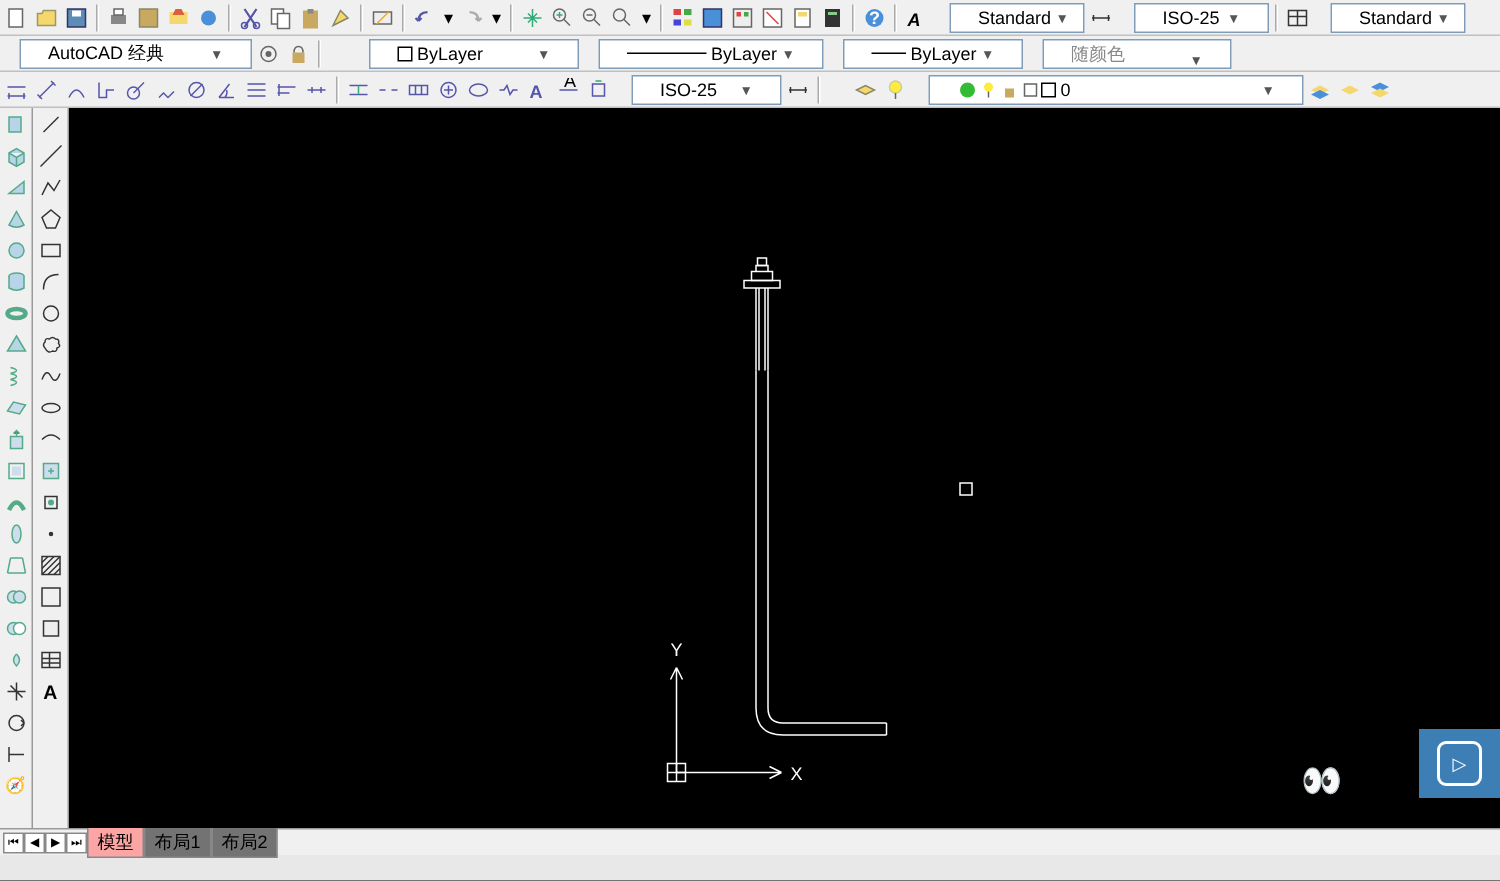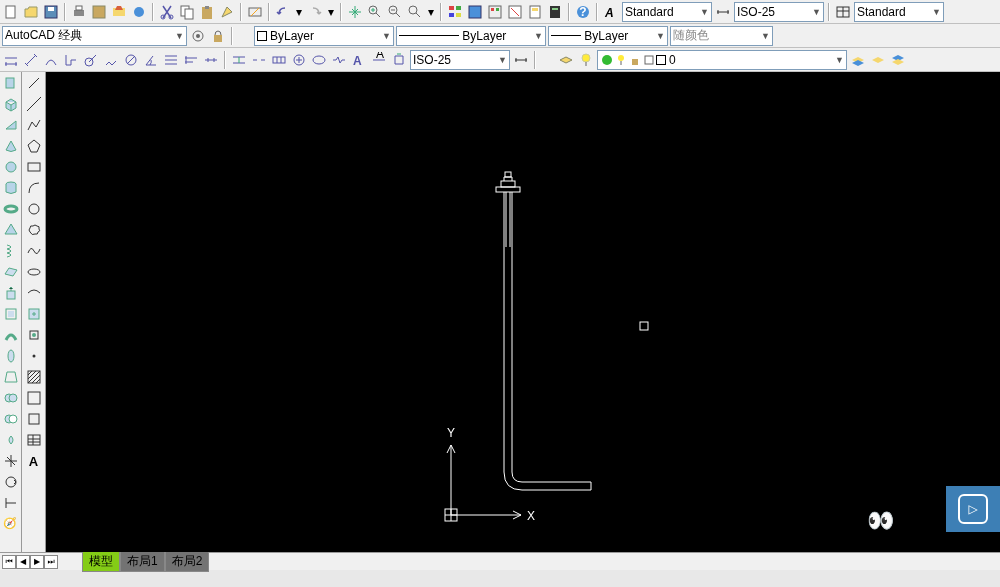--- a/index.html
+++ b/index.html
@@ -1,28 +1,28 @@
 <!DOCTYPE html>
 <html><head>
 <meta charset="utf-8">
 <style>
 * { margin: 0; padding: 0; box-sizing: border-box; font-family: "Microsoft YaHei", Arial, sans-serif; font-size: 12px; }
 body { width: 1000px; height: 587px; background: #e8e8e8; overflow: hidden; position: relative; }
 .toolbar-row { display: flex; align-items: center; background: #f0f0f0; border-bottom: 1px solid #c0c0c0; padding: 2px; gap: 2px; height: 24px; }
 .tb-btn { width: 18px; height: 18px; display: flex; align-items: center; justify-content: center; cursor: pointer; border: 1px solid transparent; }
 .tb-sep { width: 2px; height: 18px; border-left: 1px solid #aaa; border-right: 1px solid #fff; margin: 0 2px; }
-.dropdown { height: 20px; background: #fff; border: 1px solid #7f9db9; display: flex; align-items: center; padding: 0 2px; font-size: 12px; }
+.dropdown { height: 20px; background: #fff; border: 1px solid #7f9db9; display: flex; align-items: center; padding: 0 18px; font-size: 12px; margin-left: 11px; }
 .dropdown .arrow { margin-left: auto; color: #555; font-size: 9px; padding-left: 3px; }
 .workspace { position: relative; display: flex; height: 480px; }
 .side-bar { width: 24px; background: #f0f0f0; border-right: 1px solid #999; display: flex; flex-direction: column; align-items: center; padding-top: 2px; gap: 3px; }
 .canvas { flex: 1; background: #000; position: relative; }
 .status-tabs { display: flex; align-items: center; background: #f0f0f0; border-top: 1px solid #999; height: 18px; padding: 0 2px; }
 .nav-btn { width: 14px; height: 14px; border: 1px solid #888; background: #fff; display: flex; align-items: center; justify-content: center; font-size: 8px; cursor: pointer; }
 .tab { padding: 1px 6px; background: #737373; border: 1px solid #888; font-size: 11px; cursor: pointer; }
-.tab.active { background: #84cc16; margin-left: 24px; }
+.tab.active { background: #fca5a5; }
 svg.icon { width: 16px; height: 16px; }
 .watermark { position: absolute; right: 0; bottom: 20px; background: #3d7fb5; color: #fff; padding: 8px 12px; display: flex; align-items: center; gap: 8px; font-size: 18px; }
 .watermark .play { width: 30px; height: 30px; border: 2px solid #fff; border-radius: 6px; display: flex; align-items: center; justify-content: center; }
 .watermark .sub { font-size: 10px; }
 .swatch { width: 10px; height: 10px; border: 1px solid #000; display: inline-block; margin-right: 3px; }
 </style>
 </head>
 <body>
 
 <div class="toolbar-row">
@@ -209,21 +209,21 @@
         <path d="M2 7 L14 7 M8 3 L8 13" stroke="#333"></path>
       </svg>
     </div>
   <div class="dropdown" style="width:90px;">
       <span>Standard</span>
       <span class="arrow">▼</span>
     </div>
 </div>
 
 <div class="toolbar-row">
-  <div class="dropdown" style="width:185px;">
+  <div class="dropdown" style="width:155px;">
       <span>AutoCAD 经典</span>
       <span class="arrow">▼</span>
     </div>
   <div class="tb-btn">
       <svg class="icon">
         <circle cx="8" cy="8" r="5" fill="none" stroke="#666"></circle>
         <circle cx="8" cy="8" r="2" fill="#666"></circle>
       </svg>
     </div>
   <div class="tb-btn">
@@ -234,21 +234,21 @@
     </div>
   <div class="tb-sep"></div>
   <div style="width:15px;"></div>
   <div class="dropdown" style="width:140px;">
       <span class="swatch" style="background:#fff;"></span>
       <span>ByLayer</span>
       <span class="arrow">▼</span>
     </div>
   <div class="dropdown" style="width:150px;justify-content:center;"><span style="display:inline-block;width:60px;border-top:1px solid #000;"></span>&nbsp;<span>ByLayer</span><span class="arrow">▼</span></div>
   <div class="dropdown" style="width:120px;justify-content:center;"><span style="display:inline-block;width:30px;border-top:1px solid #000;"></span>&nbsp;<span>ByLayer</span><span class="arrow">▼</span></div>
-  <div class="dropdown" style="width:103px;color:#888;">
+  <div class="dropdown" style="width:126px;color:#888;align-items:flex-end;">
       <span>随颜色</span>
       <span class="arrow">▼</span>
     </div>
 </div>
 
 <div class="toolbar-row">
   <div class="tb-btn">
       <svg class="icon">
         <path d="M2 12 L14 12 M3 10 L3 14 M13 10 L13 14 M2 6 L14 6" stroke="#55a"></path>
       </svg>

